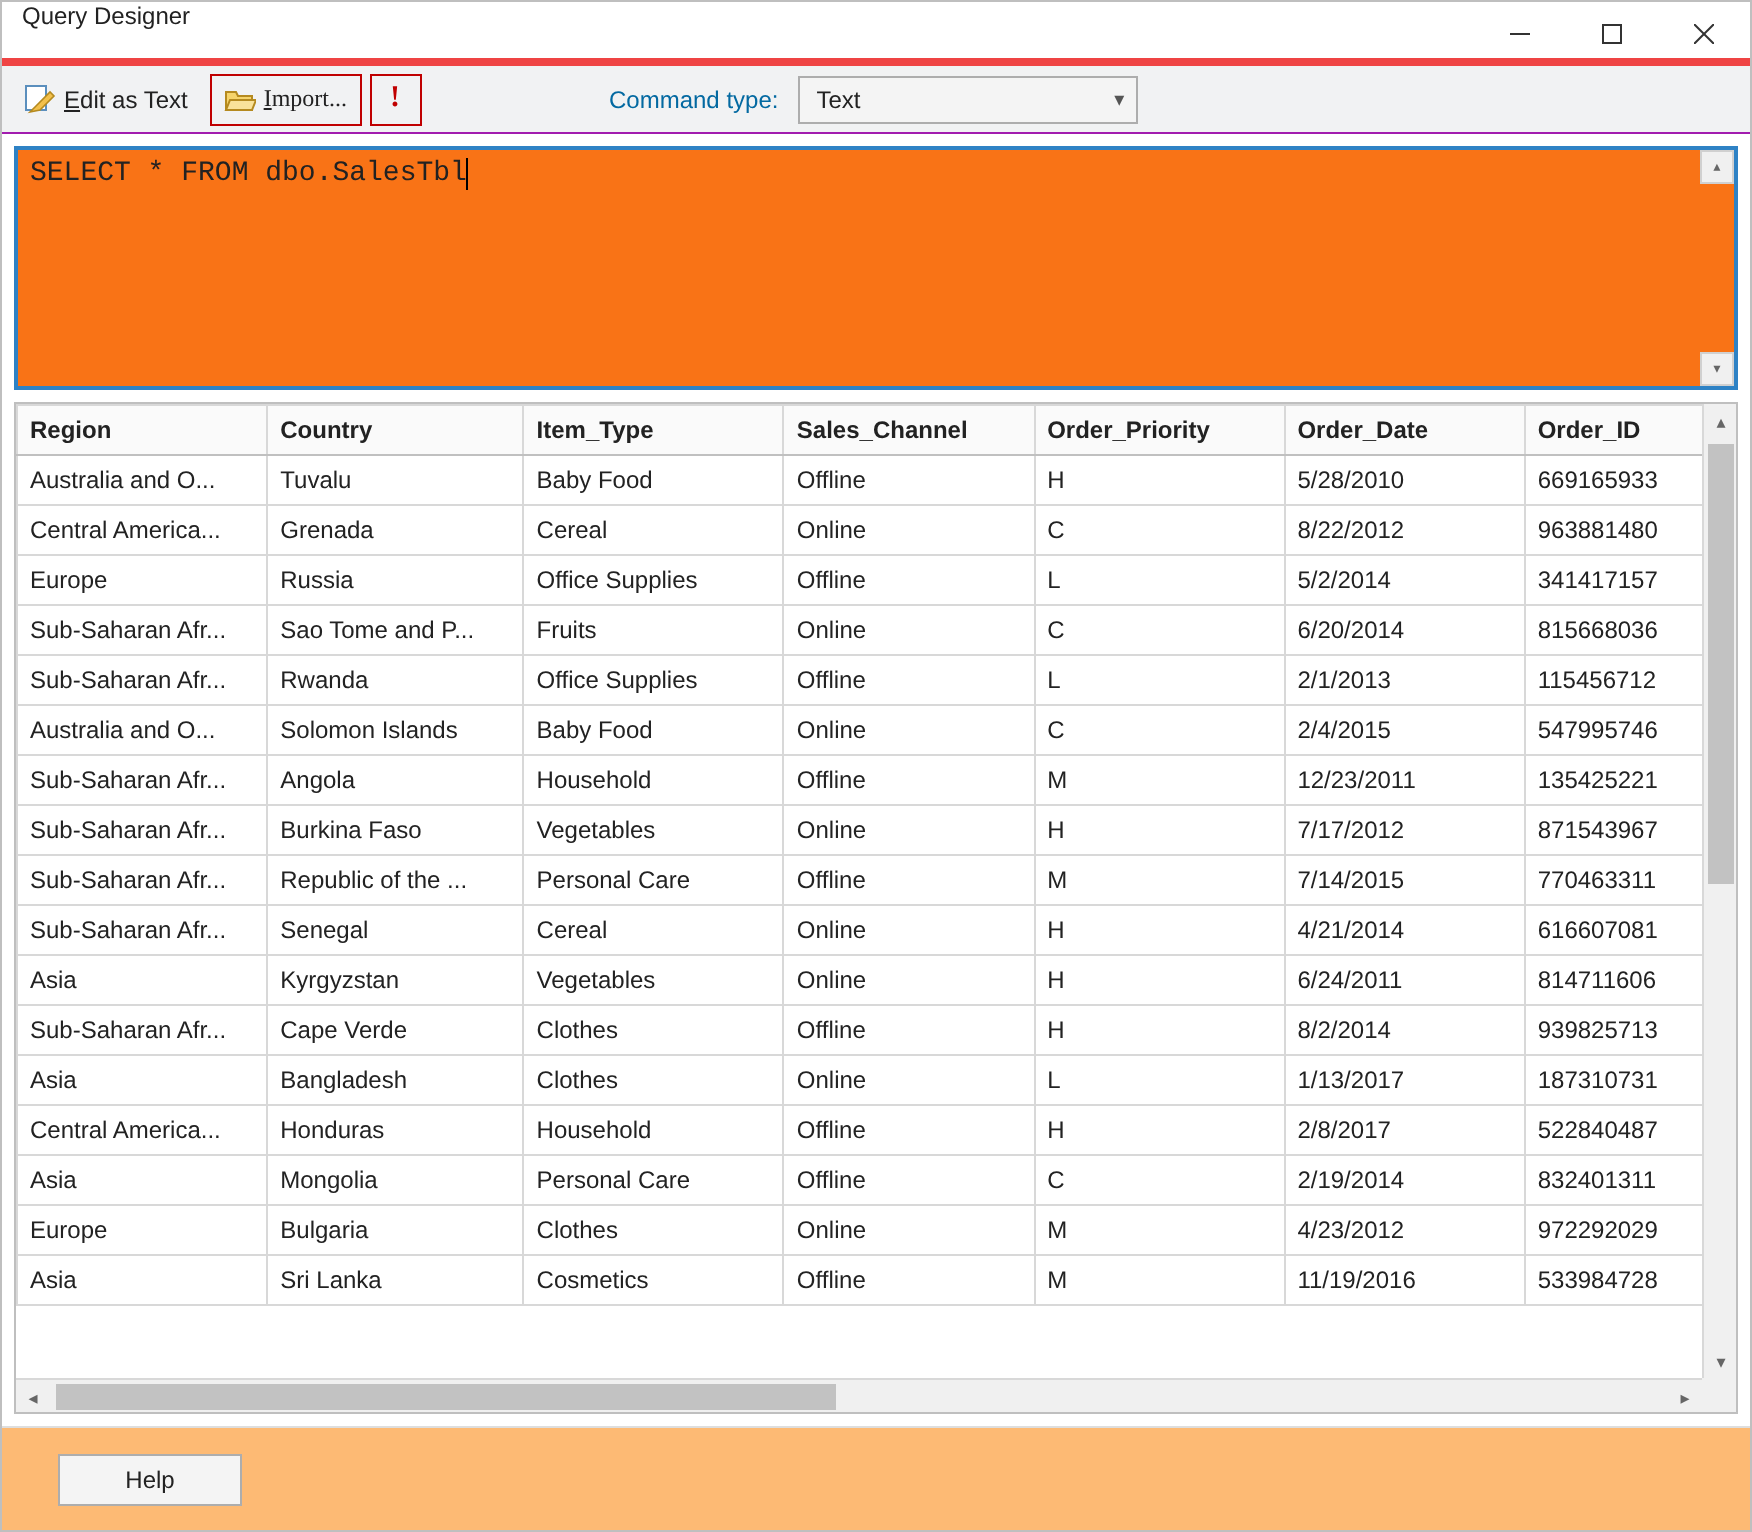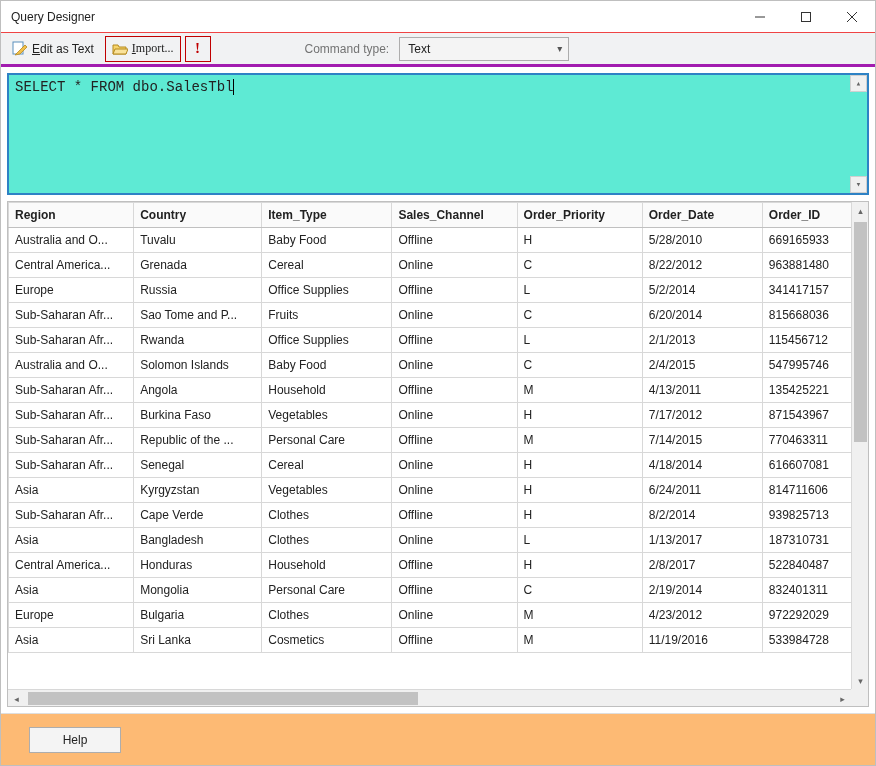--- a/index.html
+++ b/index.html
@@ -1,35 +1,35 @@
 <!DOCTYPE html>
 <html><head>
 <meta charset="utf-8">
 <style>
   * { box-sizing: border-box; }
   html, body { margin:0; padding:0; font-family:"Segoe UI", Tahoma, sans-serif; font-size:12px; color:#222; }
   body { background:#fff; }
   .window { width:876px; height:766px; border:1px solid #bfbfbf; display:flex; flex-direction:column; background:#fff; }
-  .titlebar { height:32px; display:flex; align-items:center; justify-content:space-between; background:#fff; border-bottom:1px solid #ef4444; }
+  .titlebar { height:32px; display:flex; justify-content:space-between; background:#fff; border-bottom:4px solid #ef4444; }
   .titlebar .title { padding-left:10px; font-size:12px; }
   .titlebar .ctrls { display:flex; }
   .tbbtn { width:46px; height:32px; display:flex; align-items:center; justify-content:center; }
   .tbbtn svg { pointer-events:none; }
 
-  .toolbar { height:34px; background:#f1f2f3; border-bottom:3px solid #a21caf; display:flex; align-items:center; padding:12px 4px; gap:4px; }
+  .toolbar { height:34px; background:#f1f2f3; border-bottom:1px solid #a21caf; display:flex; align-items:center; padding:12px 4px; gap:4px; }
   .tbutton { height:26px; display:flex; align-items:center; padding:0 6px; border:1px solid transparent; cursor:default; }
   .tbutton.boxed { border:1px solid #c00000;font-family:Liberation Serif, serif; }
   .tbutton.small { width:26px; justify-content:center; padding:0; }
   .tbutton .lbl { padding-left:4px; }
   .tbutton u { text-decoration:underline; }
-  .lblCmd { margin-left:90px; color:#737373; }
+  .lblCmd { margin-left:90px; color:#0369a1; }
   .combo { margin-left:6px; height:24px; width:170px; border:1px solid #adadad; background:#f4f4f4; display:flex; align-items:center; justify-content:space-between; padding:0 6px 0 8px; }
   .combo .arrow { font-size:10px; color:#555; }
 
-  .queryArea { margin:6px; border:2px solid #2e82c5; height:122px; position:relative; font-family:"Courier New",monospace; font-size:14px; padding:4px 18px 4px 6px; background:#5eead4; }
+  .queryArea { margin:6px; border:2px solid #2e82c5; height:122px; position:relative; font-family:"Courier New",monospace; font-size:14px; padding:4px 18px 4px 6px; background:#f97316; }
   .queryArea .txt { white-space:pre; }
   .queryArea .caret { display:inline-block; width:0; border-right:1px solid #000; height:16px; vertical-align:text-top; }
   .queryScrollUp, .queryScrollDown { position:absolute; right:0; width:17px; height:17px; background:#f0f0f0; border:1px solid #d0d0d0; display:flex; align-items:center; justify-content:center; font-size:9px; color:#666; }
   .queryScrollUp { top:0; }
   .queryScrollDown { bottom:0; }
 
   .gridWrap { flex:1; margin:0 6px; border:1px solid #bfbfbf; position:relative; overflow:hidden; }
   table.grid { border-collapse:collapse; width:855px; table-layout:fixed; }
   table.grid th, table.grid td { border:1px solid #d8d8d8; padding:4px 6px; text-align:left; font-weight:normal; white-space:nowrap; overflow:hidden; text-overflow:ellipsis; height:25px; font-size:12px; }
   table.grid th { background:#fafafa; border-bottom:1px solid #c0c0c0;font-weight:bold; }
@@ -182,21 +182,21 @@
             <td>C</td>
             <td>2/4/2015</td>
             <td>547995746</td>
           </tr>
           <tr>
             <td>Sub-Saharan Afr...</td>
             <td>Angola</td>
             <td>Household</td>
             <td>Offline</td>
             <td>M</td>
-            <td>4/13/2011</td>
+            <td>12/23/2011</td>
             <td>135425221</td>
           </tr>
           <tr>
             <td>Sub-Saharan Afr...</td>
             <td>Burkina Faso</td>
             <td>Vegetables</td>
             <td>Online</td>
             <td>H</td>
             <td>7/17/2012</td>
             <td>871543967</td>
@@ -209,21 +209,21 @@
             <td>M</td>
             <td>7/14/2015</td>
             <td>770463311</td>
           </tr>
           <tr>
             <td>Sub-Saharan Afr...</td>
             <td>Senegal</td>
             <td>Cereal</td>
             <td>Online</td>
             <td>H</td>
-            <td>4/18/2014</td>
+            <td>4/21/2014</td>
             <td>616607081</td>
           </tr>
           <tr>
             <td>Asia</td>
             <td>Kyrgyzstan</td>
             <td>Vegetables</td>
             <td>Online</td>
             <td>H</td>
             <td>6/24/2011</td>
             <td>814711606</td>

